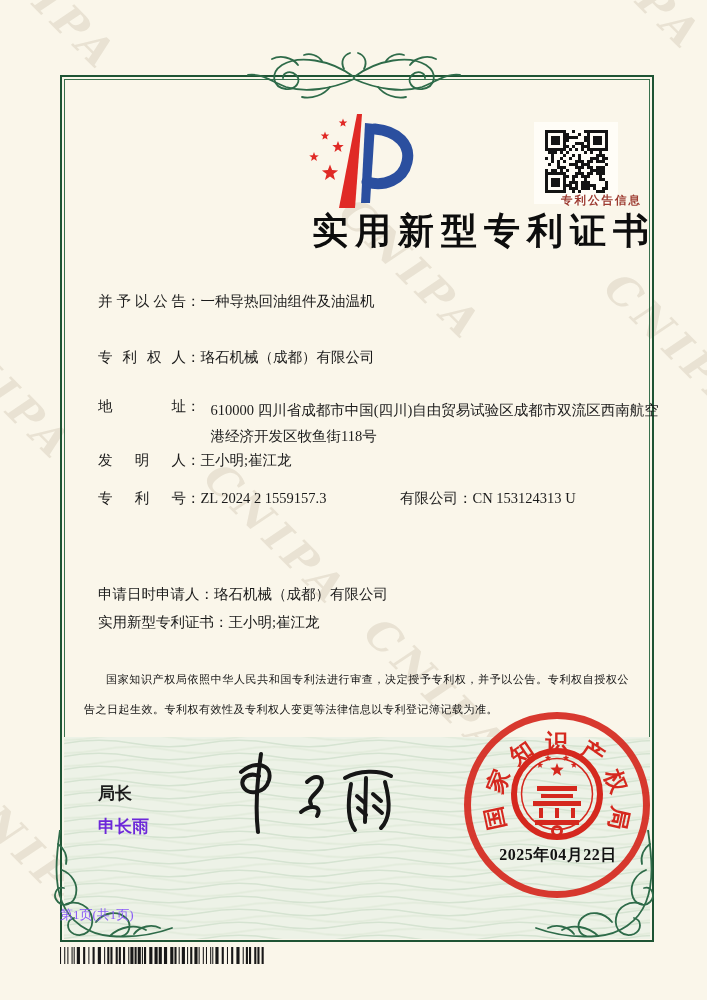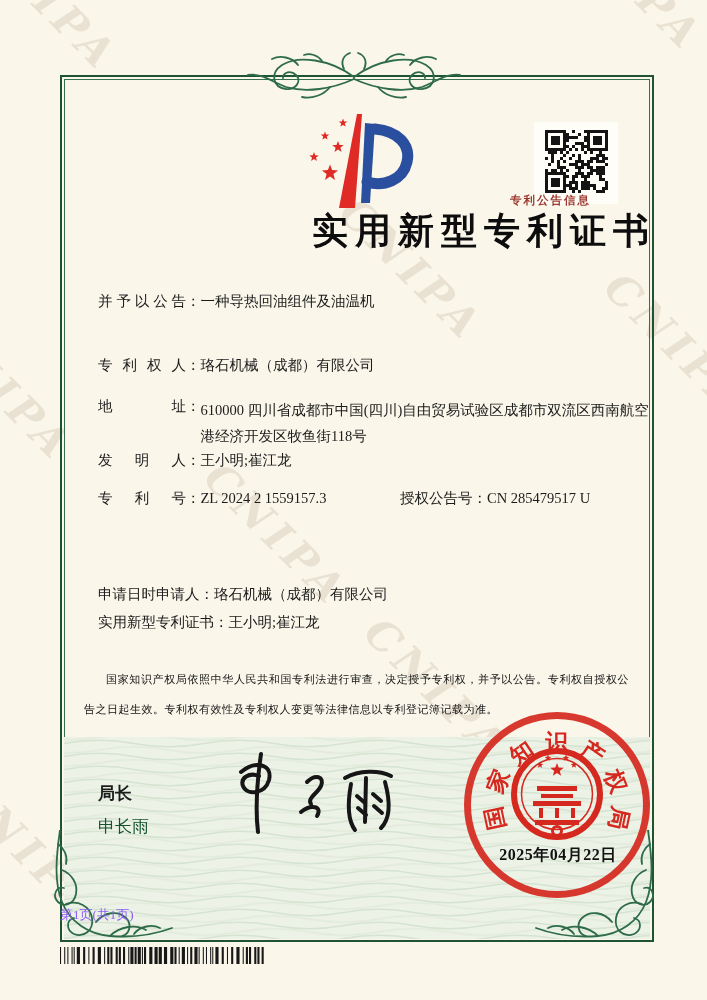--- a/index.html
+++ b/index.html
@@ -18,39 +18,39 @@
   .wave{position:absolute;left:64px;top:737px;z-index:1}
   
   .orn-top{position:absolute;left:234px;top:47px;z-index:2}
   .orn-bl{position:absolute;left:44px;top:830px;z-index:2}
   .orn-br{position:absolute;left:534px;top:830px;z-index:2;transform:scaleX(-1)}
   
   .cert-no{position:absolute;left:98px;top:120px;font-size:15px;letter-spacing:1.5px;color:#353535;z-index:2}
   .logo{position:absolute;left:296px;top:111px;z-index:2}
   .qr-bg{position:absolute;left:534px;top:122px;width:84px;height:82px;background:#fffdf7;z-index:2}
   .qr{position:absolute;left:545px;top:130px;z-index:3}
-  .qr-caption{position:absolute;left:510px;top:193px;width:132px;text-align:left;
+  .qr-caption{position:absolute;left:510px;top:193px;width:132px;text-align:right;
               font-size:11.5px;font-weight:bold;letter-spacing:2px;color:#9d3b31;z-index:2}
   .title{position:absolute;left:60px;top:207px;width:596px;text-align:right;
          font-size:36px;font-weight:bold;letter-spacing:7px;color:#0d0d0d;z-index:2}
   
   .row{position:absolute;left:98px;font-size:14.5px;color:#1b1b1b;z-index:2;white-space:nowrap}
   .jl{display:inline-block;width:88px;text-align:justify;text-align-last:justify;vertical-align:top}
   .val{}
   .val-block{display:inline-block;width:452px;vertical-align:top;line-height:26px;
-             white-space:normal}
+             margin-left:10px;white-space:normal}
   .rcol{position:absolute;left:302px;top:0}
   
   .legal{position:absolute;left:84px;top:664px;width:545px;font-size:11px;line-height:30px;
          text-indent:2em;text-align:justify;color:#141414;z-index:2;letter-spacing:.5px}
   
   .sig-title{position:absolute;left:98px;top:782px;font-size:17px;font-weight:600;
              font-family:"Liberation Sans",sans-serif;color:#1c1c1c;z-index:3}
-  .sig-name{position:absolute;left:98px;top:815px;font-size:17px;font-weight:400;
-            font-family:"Liberation Sans",sans-serif;color:#14532d;z-index:3}
+  .sig-name{position:absolute;left:98px;top:815px;font-size:17px;font-weight:700;
+            font-family:"Liberation Sans",sans-serif;color:#6d28d9;z-index:3}
   .sig-hand{position:absolute;left:203px;top:748px;z-index:3}
   
   .seal{position:absolute;left:464px;top:712px;width:186px;height:186px;border-radius:50%;
         border:7px solid rgba(213,40,30,0.92);z-index:3}
   .seal-text{position:absolute;left:0;top:0;width:100%;height:100%}
   .seal-text span{position:absolute;left:50%;top:50%;font-size:23px;font-weight:bold;
                   color:#d5281e;font-family:"Liberation Sans",sans-serif}
   .emblem{position:absolute;left:510px;top:744px;z-index:3}
   .seal-date{position:absolute;left:468px;top:845px;width:180px;text-align:center;
              font-size:16px;font-weight:600;color:#121212;letter-spacing:.5px;z-index:4}
@@ -383,35 +383,35 @@
       </g>
     </svg>
   <div class="qr-caption">专利公告信息</div>
 
   <div class="title">实用新型专利证书</div>
 
   <div class="row" style="top:292px">
     <span class="jl">并予以公告</span><span>：</span><span class="val">一种导热回油组件及油温机</span>
   </div>
 
-  <div class="row" style="top:356px">
+  <div class="row" style="top:348px">
     <span class="jl">专利权人</span><span>：</span><span class="val">珞石机械（成都）有限公司</span>
   </div>
 
   <div class="row" style="top:397px">
     <span class="jl">地址</span><span>：</span><span class="val-block">610000 四川省成都市中国(四川)自由贸易试验区成都市双流区西南航空港经济开发区牧鱼街118号</span>
   </div>
 
   <div class="row" style="top:451px">
     <span class="jl">发明人</span><span>：</span><span class="val">王小明;崔江龙</span>
   </div>
 
   <div class="row" style="top:489px">
     <span class="jl">专利号</span><span>：</span><span class="val">ZL 2024 2 1559157.3</span>
-    <span class="rcol"><span>授权公告号</span><span>：</span><span class="val">CN 285479517 U</span></span>
+    <span class="rcol"><span>有限公司</span><span>：</span><span class="val">CN 153124313 U</span></span>
   </div>
 
 
   <div class="row" style="top:585px">
     <span>申请日时申请人</span><span>：</span><span class="val">珞石机械（成都）有限公司</span>
   </div>
 
   <div class="row" style="top:613px">
     <span>实用新型专利证书</span><span>：</span><span class="val">王小明;崔江龙</span>
   </div>

